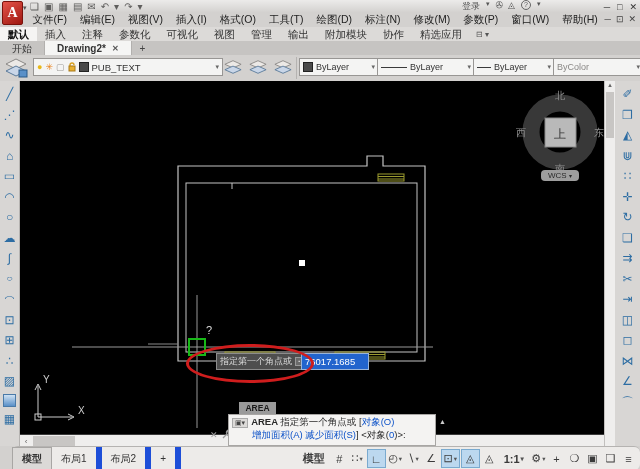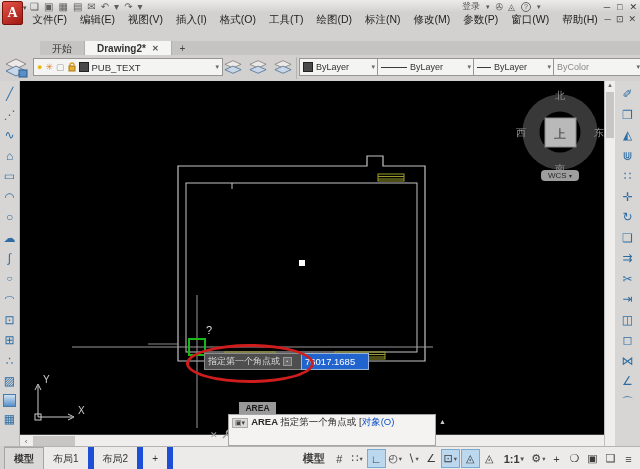--- a/index.html
+++ b/index.html
@@ -13,40 +13,40 @@
     color:#fff;font-weight:bold;font-size:14px;display:flex;align-items:center;justify-content:center;
     font-family:"Liberation Serif",serif;}
   #applogo-dd{position:absolute;left:23px;top:4px;font-size:7px;color:#555;z-index:6;}
   #qat{position:absolute;left:30px;top:0;height:13px;display:flex;align-items:center;gap:5px;
     color:#5f5e5d;font-size:10px;line-height:13px;}
   #doctitle{position:absolute;left:200px;top:0;width:150px;height:13px;text-align:center;
     font-size:10px;color:#333;line-height:13px;font-weight:bold;}
   #search-wrap{position:absolute;left:352px;top:1px;display:flex;align-items:center;gap:3px;}
   #search-input{width:96px;height:9px;background:#fff;border:1px solid #9a9a99;
     font-size:8px;font-style:italic;color:#777;padding:0 2px;font-family:"Liberation Sans",sans-serif;}
-  #titleicons{position:absolute;left:462px;top:0;height:13px;display:flex;align-items:center;gap:6px;
+  #titleicons{position:absolute;left:462px;top:0;height:13px;display:flex;align-items:flex-start;gap:6px;
     font-size:9px;color:#555;}
   .circ{border:1px solid #666;border-radius:50%;width:8px;height:8px;line-height:8px;
     text-align:center;font-size:7px;display:inline-block;}
   #winbtns{position:absolute;right:3px;top:0;height:13px;display:flex;gap:7px;align-items:center;
     font-size:9px;color:#333;}
   
   #menubar{position:absolute;left:26px;top:13px;height:14px;display:flex;align-items:center;
     font-size:10.5px;color:#222;}
   .menu-item{padding:0 6.5px;}
   #docwinbtns{position:absolute;right:4px;top:14px;display:flex;gap:5px;font-size:9px;color:#444;}
   
   #ribbontabs{position:absolute;left:0;top:27px;right:0;height:14px;background:#dcdad8;
     display:flex;align-items:stretch;font-size:10.5px;color:#333;border-bottom:1px solid #cac8c6;}
   .rtab{padding:1px 8px 0;display:flex;align-items:center;}
   .rtab.active{background:#f5f4f3;font-weight:bold;color:#111;}
   .rtab-dd{padding:1px 6px;color:#555;font-size:8px;display:flex;align-items:center;}
   
   #filetabs{position:absolute;left:0;top:41px;right:0;height:14px;background:#c6c4c2;
-    display:flex;align-items:stretch;font-size:10px;color:#333;margin-left:40px;}
+    display:flex;align-items:stretch;font-size:10px;color:#333;}
   .ftab{padding:1px 12px 0;border-right:1px solid #b2b0ae;display:flex;align-items:center;gap:6px;}
   .ftab.active{background:#f5f5f4;font-weight:bold;}
   .ftab .close{color:#555;font-size:8px;}
   .ftab-new{padding:1px 8px 0;display:flex;align-items:center;color:#444;}
   
   #toolrow{position:absolute;left:0;top:55px;right:0;height:26px;background:#d3d1cf;
     border-bottom:1px solid #b7b5b3;}
   .dd{position:absolute;top:3px;height:16px;background:#f4f4f3;border:1px solid #989694;
     display:flex;align-items:center;font-size:9px;color:#333;padding:0 3px;gap:3px;}
   .dd .car{margin-left:auto;color:#666;font-size:7px;}
@@ -69,21 +69,21 @@
   #canvas{position:absolute;left:20px;top:81px;width:584px;height:365px;background:#000;}
   #vscroll{position:absolute;left:604px;top:81px;width:10px;height:365px;background:#efeeed;
     border-left:1px solid #c2c0be;font-size:7px;color:#666;text-align:center;}
   #vthumb{position:absolute;left:1px;top:11px;width:8px;height:46px;background:#c8c6c4;}
   #hscroll{position:absolute;left:0;top:353px;width:584px;height:12px;background:#efeeed;
     border-top:1px solid #3a3a3a;font-size:8px;color:#666;display:flex;align-items:center;}
   #hthumb{position:absolute;left:13px;top:1px;width:42px;height:10px;background:#c8c6c4;}
   #hleft{width:12px;text-align:center;}
   
   .dyn{position:absolute;font-size:9.5px;height:15px;line-height:15px;}
-  #dyn-prompt{left:184px;top:272px;width:97px;background:#4e4e4e;border:1px solid #8c8c8c;
+  #dyn-prompt{left:196px;top:272px;width:97px;background:#4e4e4e;border:1px solid #8c8c8c;
     color:#ddd;padding:0 3px;display:flex;align-items:center;gap:3px;}
   #dyn-key{width:7px;height:7px;background:#6a6a6a;border:1px solid #999;font-size:5px;
     line-height:7px;text-align:center;color:#ddd;}
   #dyn-x{left:281px;top:272px;width:60px;background:#2264cd;border:1px solid #9ab4d8;
     color:#fff;text-align:left;padding:0 3px;}
   #dyn-y{left:347px;top:272px;width:63px;background:#484848;border:1px solid #979797;
     color:#ccc;padding:0 3px;}
   #red-ellipse{position:absolute;left:166px;top:263px;width:122px;height:33px;
     border:3px solid #cf1d1d;border-radius:50%;z-index:9;}
   
@@ -92,22 +92,22 @@
   #cmdwin{position:absolute;left:208px;top:333px;width:208px;height:32px;background:#f4f3f2;
     border:1px solid #a8a6a4;font-size:9.5px;color:#2a2a2a;padding:1px 3px;box-sizing:border-box;z-index:8;}
   #cmdwin .kw{color:#0a50c8;}
   #cmdwin .bold{font-weight:bold;}
   #cmd-icon{display:inline-block;background:#dcdad8;border:1px solid #aaa;color:#444;
     font-size:7px;padding:0 2px;margin-right:3px;}
   #cmd-scroll{position:absolute;right:-11px;top:3px;color:#ccc;font-size:7px;}
   #cmd-ctrl{position:absolute;left:190px;top:348px;display:flex;gap:3px;align-items:center;
     color:#9a9a9a;font-size:9px;z-index:8;}
   
-  #statusbar{position:absolute;left:4px;top:446px;right:0;height:23px;background:#edebe9;
-    border-top:1px solid #b5b3b1;display:flex;align-items:center;font-size:10px;color:#333;}
+  #statusbar{position:absolute;left:12px;top:446px;right:0;height:23px;background:#edebe9;
+    border-top:1px solid #b5b3b1;display:flex;align-items:center;font-size:10px;color:#333;border-radius:6px;}
   #layout-tabs{display:flex;align-items:stretch;height:100%;}
   .ltab{padding:0 9px;display:flex;align-items:center;border-right:6px solid #1d4ed8;}
   .ltab.active{background:#dbd9d7;font-weight:bold;border:1px solid #a8a6a4;}
   #status-icons{margin-left:auto;display:flex;align-items:center;gap:1px;padding-right:3px;}
   .sicon{min-width:14px;height:17px;display:flex;align-items:center;justify-content:center;
     font-size:11px;color:#3a3a3a;padding:0 1.5px;gap:1px;}
   .sicon.active{background:#bcd8ef;border:1px solid #7aaacf;}
   .sicon .car{font-size:6.5px;color:#555;}
   .sbtn{padding:0 5px;font-weight:bold;}
 </style>
@@ -159,20 +159,34 @@
       <span class="menu-item">参数(P)</span>
       <span class="menu-item">窗口(W)</span>
       <span class="menu-item">帮助(H)</span>
     </div>
   <div id="docwinbtns">
       <span>─</span>
       <span>⊡</span>
       <span>✕</span>
     </div>
 
+  <div id="ribbontabs">
+      <span class="rtab active">默认</span>
+      <span class="rtab">插入</span>
+      <span class="rtab">注释</span>
+      <span class="rtab">参数化</span>
+      <span class="rtab">可视化</span>
+      <span class="rtab">视图</span>
+      <span class="rtab">管理</span>
+      <span class="rtab">输出</span>
+      <span class="rtab">附加模块</span>
+      <span class="rtab">协作</span>
+      <span class="rtab">精选应用</span>
+      <span class="rtab-dd">⊟ ▾</span>
+    </div>
 
   <div id="filetabs">
       <span class="ftab">开始</span>
       <span class="ftab active">Drawing2*<span class="close">✕</span></span>
       <span class="ftab-new">+</span>
     </div>
 
   <div id="toolrow">
     <span class="tool-ic" style="position:absolute;left:4px;top:3px;">
       <svg width="24" height="20" viewBox="0 0 24 20">
@@ -406,20 +420,21 @@
     <div id="cmd-ctrl">
       <span>✕</span>
       <svg width="11" height="11" viewBox="0 0 11 11">
         <path d="M2 9 L6 5 M6 5 a2.5 2.5 0 1 0 3-3 l-1.5 1.5 -1-1 L8 1 a2.5 2.5 0 0 0 -2 4" fill="none" stroke="#9a9a9a" stroke-width="1.3"></path>
       </svg>
     </div>
     <div id="cmdwin">
       <div style="white-space:nowrap;">
         <span id="cmd-icon">▣▾</span><span id="cmd-line1"><span class=" bold">AREA </span><span>指定第一个角点或 [</span><span class="kw">对象(O)</span></span>
       </div>
+      <div id="cmd-line2" style="white-space:nowrap;padding-left:20px;"><span class="kw">增加面积(A)</span><span> </span><span class="kw">减少面积(S)</span><span>] &lt;对象(</span><span class="kw">0</span><span>)&gt;:</span></div>
       <span id="cmd-scroll">▲</span>
     </div>
 
     <div id="hscroll">
       <span id="hleft">‹</span>
       <span id="hthumb"></span>
     </div>
   </div>
 
   <div id="vscroll">

